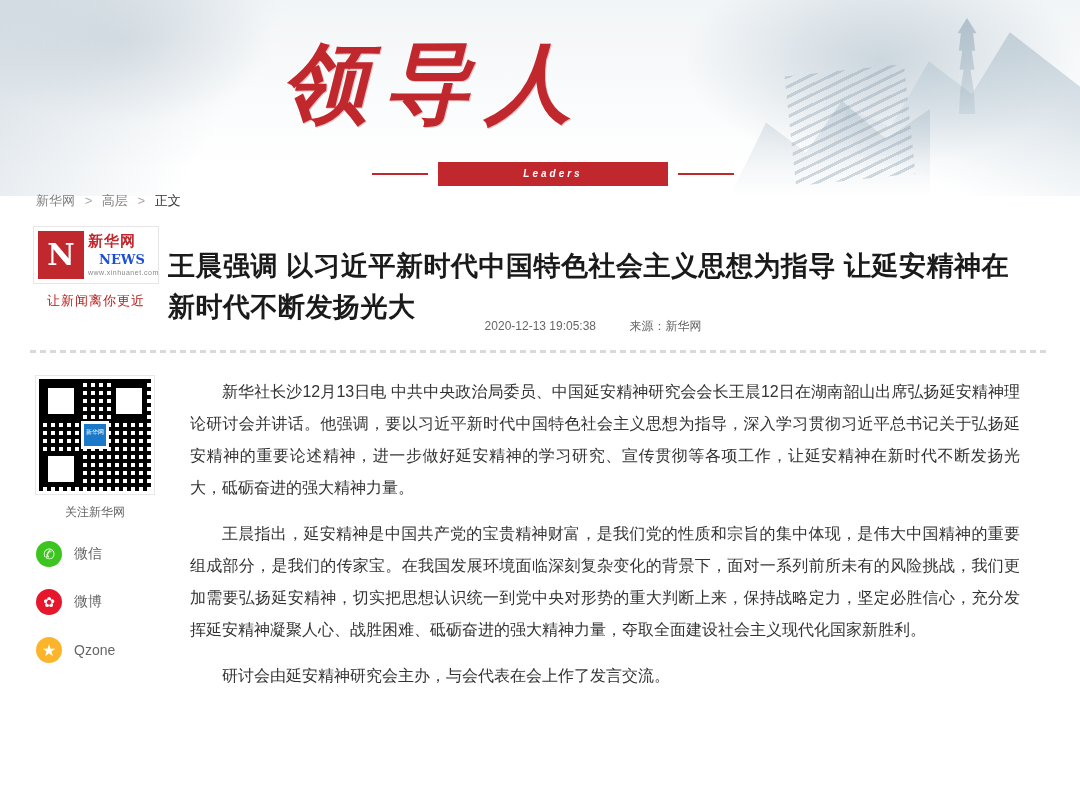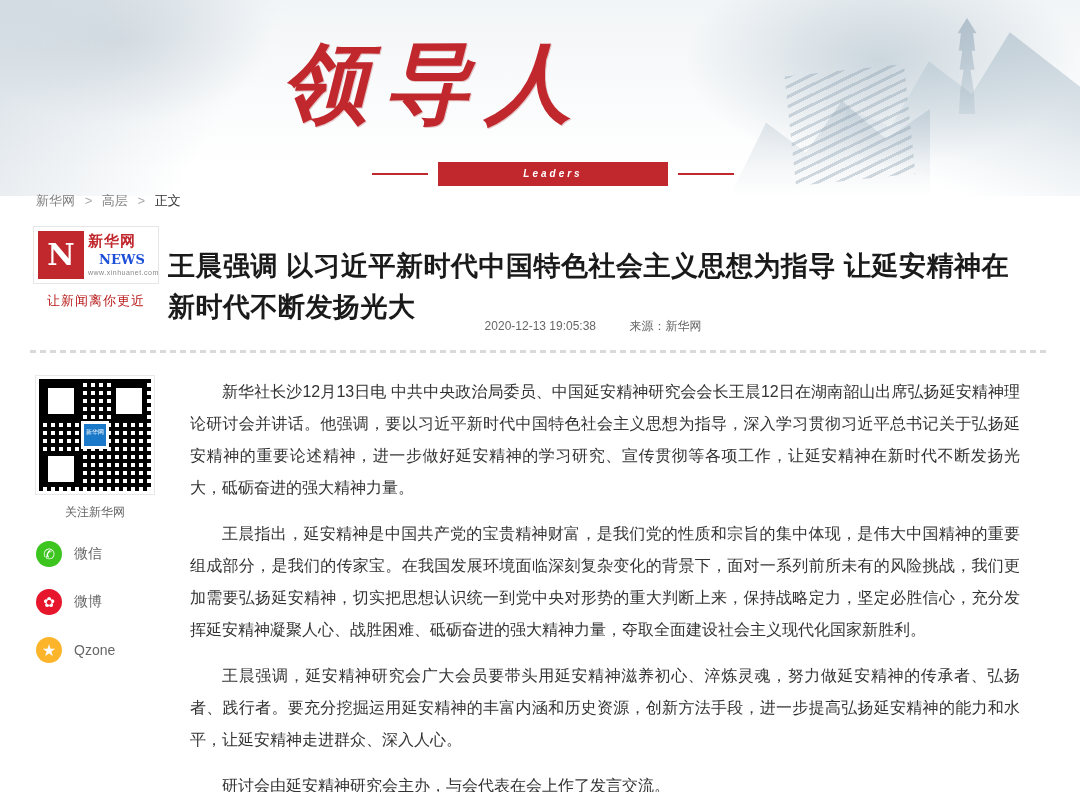--- a/index.html
+++ b/index.html
@@ -391,16 +391,15 @@
     <div class="share-item">
       <span class="share-ic qzone">★</span>
       <span class="share-label">Qzone</span>
     </div>
   </div>
 </div>
 
 <div class="content">
   <p>新华社长沙12月13日电 中共中央政治局委员、中国延安精神研究会会长王晨12日在湖南韶山出席弘扬延安精神理论研讨会并讲话。他强调，要以习近平新时代中国特色社会主义思想为指导，深入学习贯彻习近平总书记关于弘扬延安精神的重要论述精神，进一步做好延安精神的学习研究、宣传贯彻等各项工作，让延安精神在新时代不断发扬光大，砥砺奋进的强大精神力量。</p>
   <p>王晨指出，延安精神是中国共产党的宝贵精神财富，是我们党的性质和宗旨的集中体现，是伟大中国精神的重要组成部分，是我们的传家宝。在我国发展环境面临深刻复杂变化的背景下，面对一系列前所未有的风险挑战，我们更加需要弘扬延安精神，切实把思想认识统一到党中央对形势的重大判断上来，保持战略定力，坚定必胜信心，充分发挥延安精神凝聚人心、战胜困难、砥砺奋进的强大精神力量，夺取全面建设社会主义现代化国家新胜利。</p>
-  <p>王晨强调，延安精神研究会广大会员要带头用延安精神滋养初心、淬炼灵魂，努力做延安精神的传承者、弘扬者、践行者。要充分挖掘运用延安精神的丰富内涵和历史资源，创新方法手段，进一步提高弘扬延安精神的能力和水平，让延安精神走进群众、深入人心。</p>
   <p>研讨会由延安精神研究会主办，与会代表在会上作了发言交流。</p>
 
 </div>
 
 </body></html>

